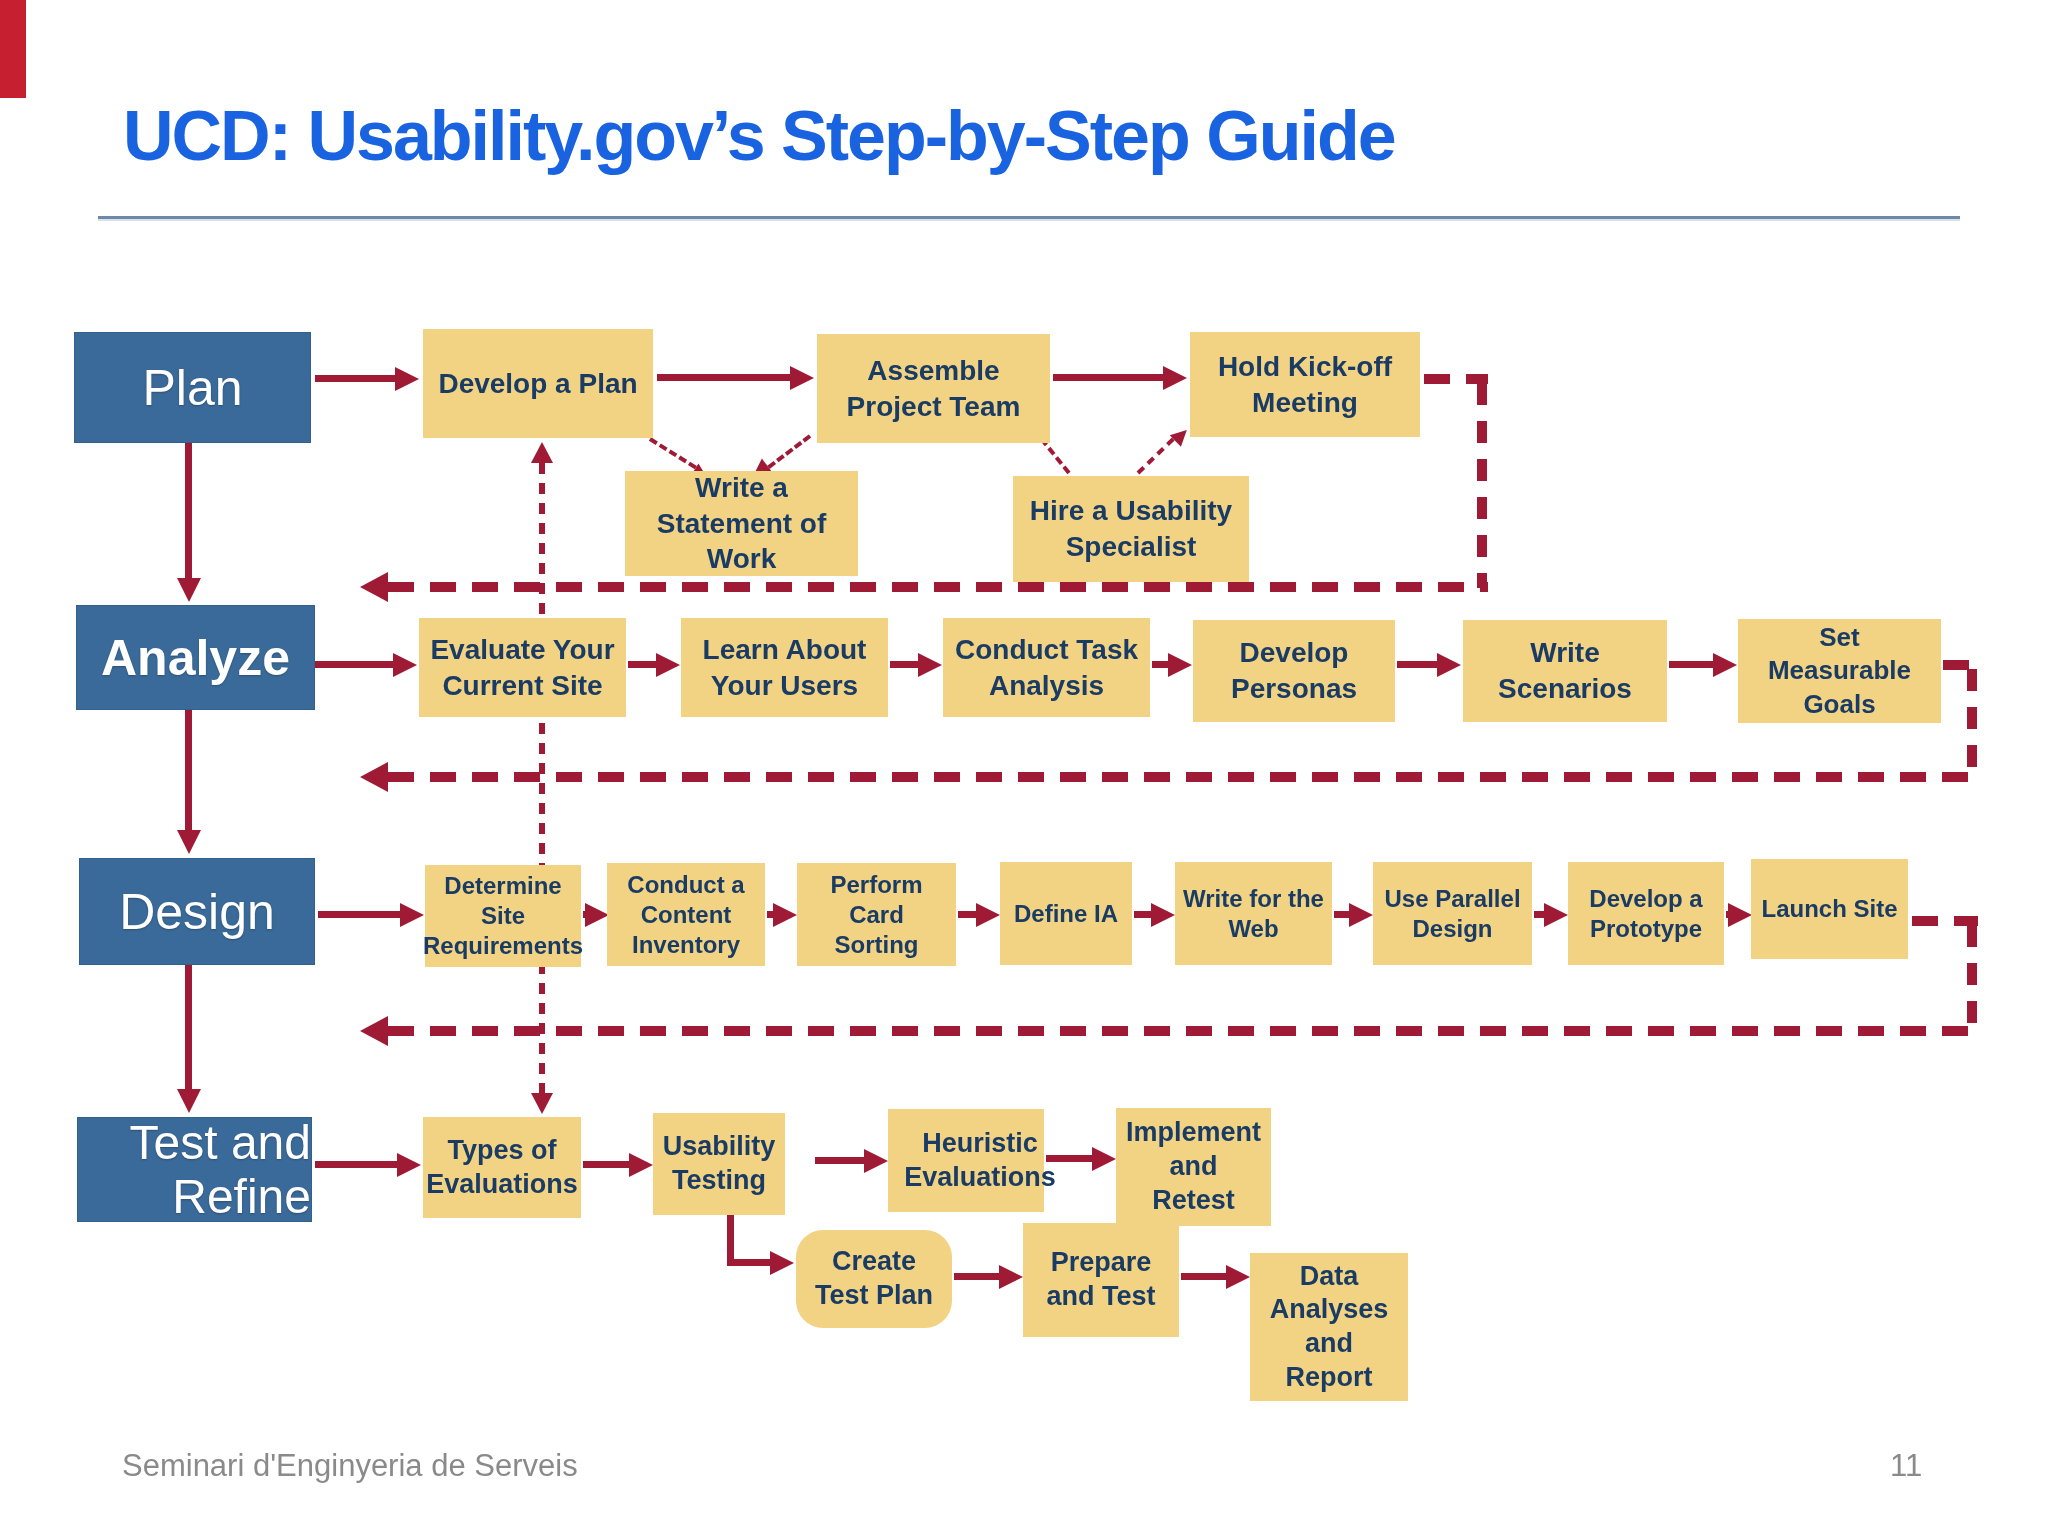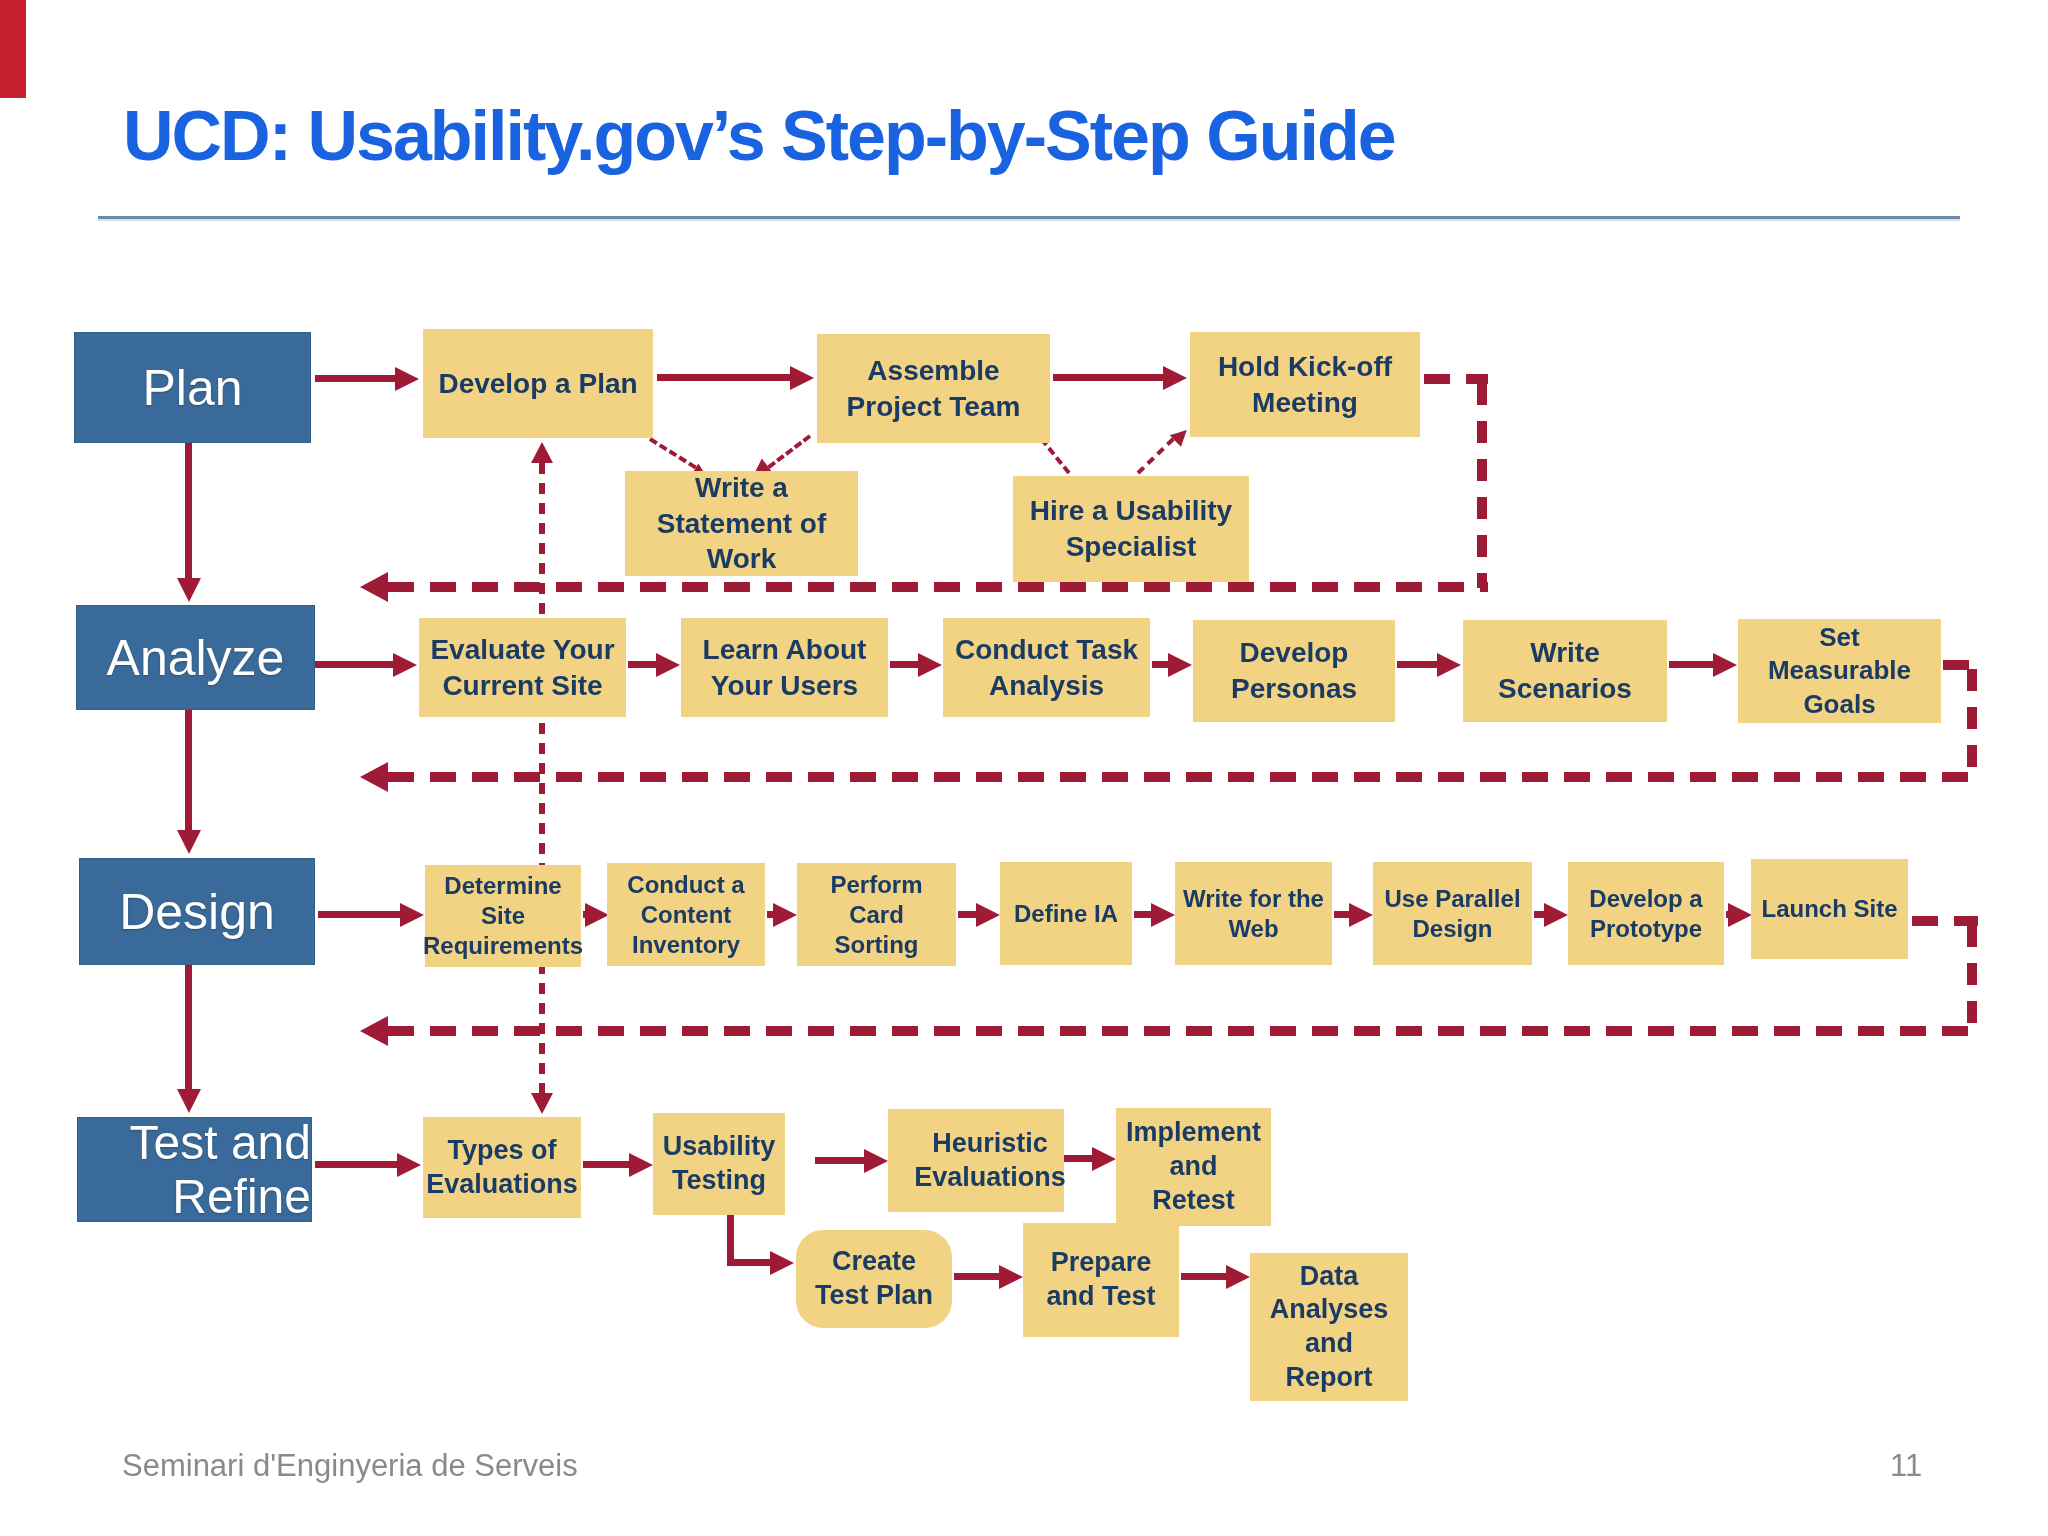--- a/index.html
+++ b/index.html
@@ -75,21 +75,21 @@
 
 <div class="stage">
 
   <div class="corner-bar"></div>
   <h1 class="slide-title">UCD: Usability.gov’s Step-by-Step Guide</h1>
   <div class="title-rule"></div>
 
   <div class="phase" style="left:74px;top:332px;width:237px;height:111px;">
       <span>Plan</span>
     </div>
-  <div class="phase" style="left:76px;top:605px;width:239px;height:105px;">
+  <div class="phase" style="left:76px;top:605px;width:239px;height:105px;font-weight:bold;">
       <span>Analyze</span>
     </div>
   <div class="phase" style="left:79px;top:858px;width:236px;height:107px;">
       <span>Design</span>
     </div>
   <div class="phase small" style="left:77px;top:1117px;width:235px;height:105px;">
       <span>Test and Refine</span>
     </div>
 
   <div class="step" style="left:423px;top:329px;width:230px;height:109px;">
@@ -151,21 +151,21 @@
   <div class="step f24" style="left:1751px;top:859px;width:157px;height:100px;">
       <span>Launch Site</span>
     </div>
 
   <div class="step f27" style="left:423px;top:1117px;width:158px;height:101px;">
       <span>Types of Evaluations</span>
     </div>
   <div class="step f27" style="left:653px;top:1113px;width:132px;height:102px;">
       <span>Usability Testing</span>
     </div>
-  <div class="step f27" style="left:888px;top:1109px;width:176px;height:103px;padding-left:36px;">
+  <div class="step f27" style="left:888px;top:1109px;width:156px;height:103px;padding-left:36px;">
       <span>Heuristic Evaluations</span>
     </div>
   <div class="step f27 pad-lg" style="left:1116px;top:1108px;width:155px;height:118px;">
       <span>Implement and Retest</span>
     </div>
   <div class="step f27" style="left:796px;top:1230px;width:156px;height:98px;border-radius:27px;">
       <span>Create Test Plan</span>
     </div>
   <div class="step f27 pad-lg" style="left:1023px;top:1223px;width:156px;height:114px;">
       <span>Prepare and Test</span>

